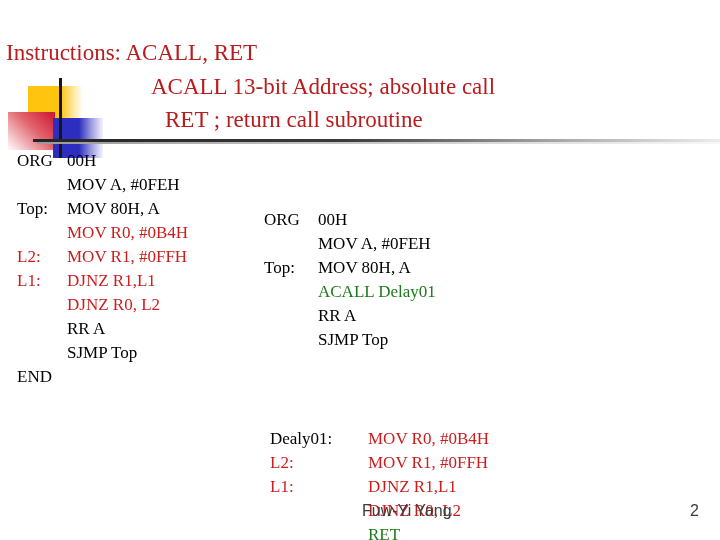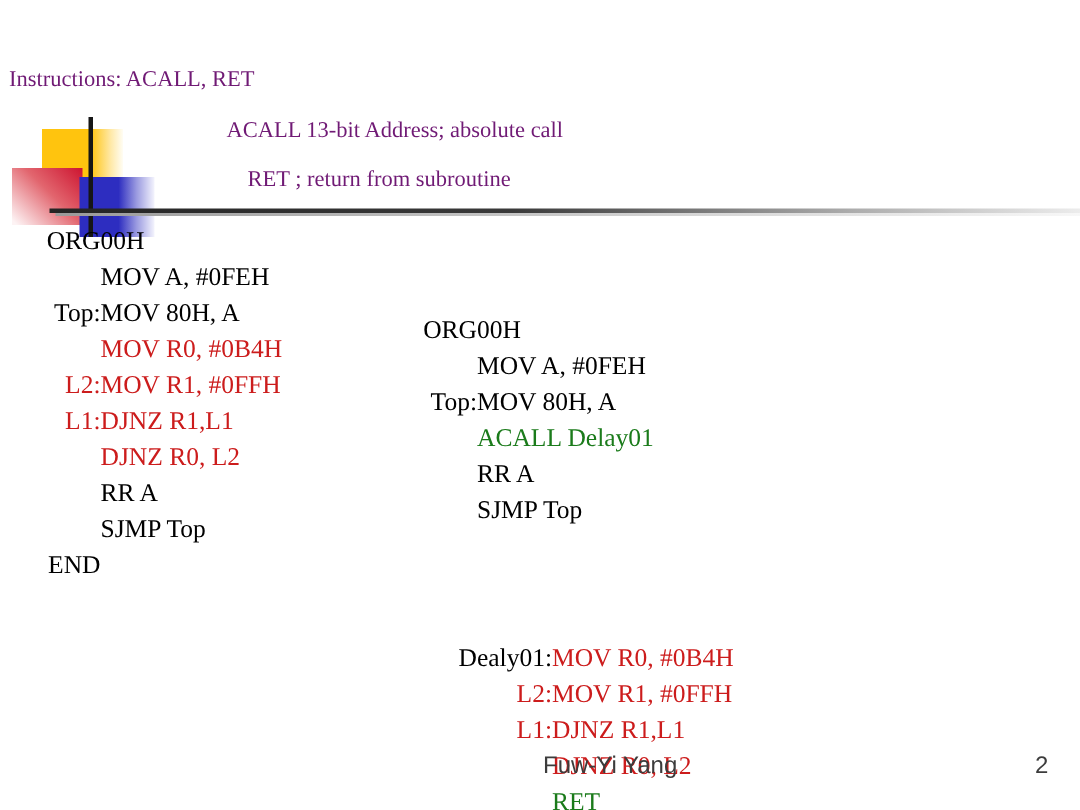--- a/index.html
+++ b/index.html
@@ -2,21 +2,21 @@
 <html style="--red: #cc1c1c; --green: #1b7b1b; --black: #000000; --yellow_square: #ffc40e; --blue_square: #2d2dc0; --red_square: #cd1430; --footer_text: #3c3c3c;"><head>
 <meta charset="utf-8">
 <style>
   html,body{margin:0;padding:0;}
   body{
     width:720px;height:540px;position:relative;overflow:hidden;
     background:#ffffff;
     font-family:"Liberation Serif", serif;
   }
   
-  .title-line{position:absolute;font-size:15px;line-height:28px;color:#701a75;white-space:pre;}
+  .title-line{position:absolute;font-size:23px;line-height:28px;color:#b91c1c;white-space:pre;}
   #title-1{left:6px;top:39px;}
   #title-2{left:151px;top:73px;}
   #title-3{left:165px;top:106px;}
 
   
   .sq{position:absolute;}
   .yellow-sq{left:28px;top:86px;width:54px;height:48px;
     background:linear-gradient(90deg,var(--yellow_square) 0%,var(--yellow_square) 60%,#ffe9a8 85%,#fffdf4 100%);}
   .red-sq{left:8px;top:112px;width:47px;height:38px;
     background:linear-gradient(225deg,var(--red_square) 0%,#e2656e 45%,#fdf3f4 96%);}
@@ -24,21 +24,21 @@
     background:linear-gradient(90deg,var(--blue_square) 0%,var(--blue_square) 52%,#9a9ae0 76%,#f4f4fd 100%);}
   .v-line{position:absolute;left:59px;top:78px;width:3px;height:80px;background:#161616;}
   .h-line{position:absolute;left:33px;top:139px;right:0;height:3px;
     background:linear-gradient(90deg,#242424 0%,#3a3a3a 45%,#adadad 78%,#ececec 100%);}
   .h-line-shadow{position:absolute;left:37px;top:142px;right:0;height:2px;
     background:linear-gradient(90deg,#9a9a9a 0%,#cfcfcf 55%,#f7f7f7 100%);}
 
   
   .code{position:absolute;font-size:17px;line-height:24px;color:#000;white-space:pre;}
   .code-line{height:24px;}
-  .code-label{display:inline-block;text-align:right;}
+  .code-label{display:inline-block;}
   #code-left{left:17px;top:149px;}
   #code-left .code-label{min-width:50px;}
   #code-right{left:264px;top:160px;}
   .block1 .code-label{min-width:54px;}
   .block2{margin-top:27px;margin-left:6px;}
   .block2 .code-label{min-width:98px;}
   .bold{font-weight:normal;}
   .red{color:var(--red);}
   .green{color:var(--green);}
   .black{color:var(--black);}
@@ -54,21 +54,21 @@
 
 <div class="sq yellow-sq"></div>
 <div class="sq red-sq"></div>
 <div class="sq blue-sq"></div>
 <div class="v-line"></div>
 <div class="h-line"></div>
 <div class="h-line-shadow"></div>
 
 <div id="title-1" class="title-line">Instructions: ACALL, RET</div>
 <div id="title-2" class="title-line">ACALL 13-bit Address; absolute call</div>
-<div id="title-3" class="title-line">RET ; return from subroutine</div>
+<div id="title-3" class="title-line">RET ; return call subroutine</div>
 
 <div id="code-left" class="code"><div class="code-line"><span class="code-label black">ORG</span><span class="code-instr black">00H</span></div><div class="code-line"><span class="code-label black"></span><span class="code-instr black">MOV A, #0FEH</span></div><div class="code-line"><span class="code-label black">Top:</span><span class="code-instr black">MOV 80H, A</span></div><div class="code-line"><span class="code-label black"></span><span class="code-instr red bold">MOV R0, #0B4H</span></div><div class="code-line"><span class="code-label red bold">L2:</span><span class="code-instr red bold">MOV R1, #0FFH</span></div><div class="code-line"><span class="code-label red bold">L1:</span><span class="code-instr red bold">DJNZ R1,L1</span></div><div class="code-line"><span class="code-label black"></span><span class="code-instr red bold">DJNZ R0, L2</span></div><div class="code-line"><span class="code-label black"></span><span class="code-instr black">RR A</span></div><div class="code-line"><span class="code-label black"></span><span class="code-instr black">SJMP Top</span></div><div class="code-line"><span class="code-label black">END</span><span class="code-instr black"></span></div></div>
 
 <div id="code-right" class="code">
   <div class="block1"><div class="code-line"><span class="code-label black">ORG</span><span class="code-instr black">00H</span></div><div class="code-line"><span class="code-label black"></span><span class="code-instr black">MOV A, #0FEH</span></div><div class="code-line"><span class="code-label black">Top:</span><span class="code-instr black">MOV 80H, A</span></div><div class="code-line"><span class="code-label black"></span><span class="code-instr green bold">ACALL Delay01</span></div><div class="code-line"><span class="code-label black"></span><span class="code-instr black">RR A</span></div><div class="code-line"><span class="code-label black"></span><span class="code-instr black">SJMP Top</span></div></div>
   <div class="block2"><div class="code-line"><span class="code-label black">Dealy01:</span><span class="code-instr red bold">MOV R0, #0B4H</span></div><div class="code-line"><span class="code-label red bold">L2:</span><span class="code-instr red bold">MOV R1, #0FFH</span></div><div class="code-line"><span class="code-label red bold">L1:</span><span class="code-instr red bold">DJNZ R1,L1</span></div><div class="code-line"><span class="code-label black"></span><span class="code-instr red bold">DJNZ R0, L2</span></div><div class="code-line"><span class="code-label black"></span><span class="code-instr green bold">RET</span></div></div>
 </div>
 
 <div id="footer-author" class="footer-text">Fuw-Yi Yang</div>
 <div id="page-number" class="footer-text">2</div>

